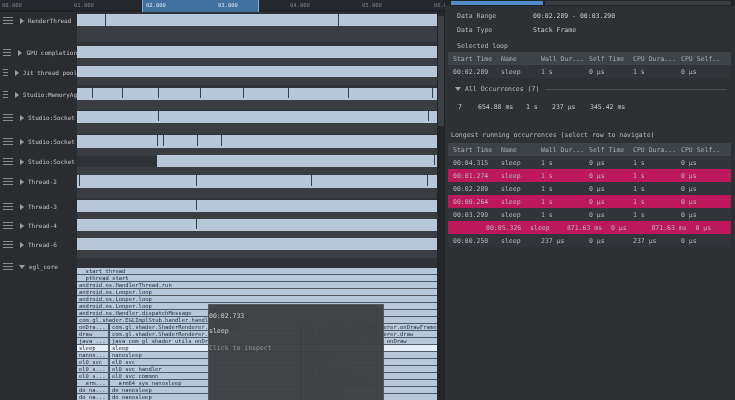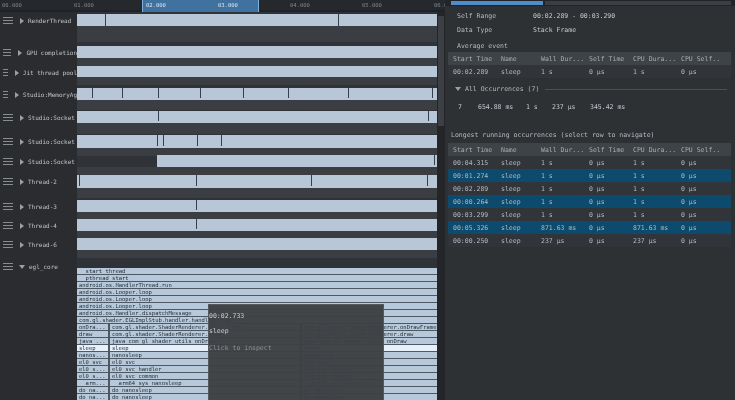--- a/index.html
+++ b/index.html
@@ -44,21 +44,21 @@
   #ptabs{position:absolute;left:0;top:0;width:290px;height:6px;background:#222528}
   #tab-active{position:absolute;left:6px;top:1px;width:92px;height:4px}
   #tab-rest{position:absolute;left:100px;top:1px;width:186px;height:4px;background:#3b3f43}
   .kv{position:absolute;left:12px;white-space:nowrap;color:#b6bbc0}
   .kvval{position:absolute;left:88px;white-space:nowrap;color:#c6cacf}
   .sect{position:absolute;left:12px;white-space:nowrap;color:#b6bbc0}
   .tbl{position:absolute;left:3px;width:283px}
   .trow{display:flex;height:13px;align-items:center}
   .trow.head{background:#3e4347;color:#a8adb2}
   .trow.r0{background:#31353a}
-  .trow.r1{background:#0c4a6e}
+  .trow.r1{background:#be185d}
   .tcell{padding-left:5px;overflow:hidden;white-space:nowrap;color:#b4b9bd}
   .trow.head .tcell{color:#a8adb2}
   #occ{position:absolute;left:10px;top:85px;width:272px;display:flex;align-items:center;color:#b6bbc0;white-space:nowrap}
   #occ .rule{flex:1;height:1px;background:#4a4f54;margin-left:6px}
   #occ .tri{width:0;height:0;border-top:4px solid #9aa0a6;border-left:3px solid transparent;border-right:3px solid transparent;margin-right:4px}
   #stats{position:absolute;left:13px;top:103px}
   .srow{display:flex}
   .scell{white-space:nowrap;overflow:visible}
   .srow.vals .scell{color:#c6cacf}
   .srow.labs .scell{color:#989da3;margin-top:4px}
@@ -280,26 +280,26 @@
     <div class="tline dim">Click to inspect</div>
 
   </div>
 
   <div id="panel">
     <div id="ptabs">
       <div id="tab-active" style="background: rgb(79, 140, 201);"></div>
       <div id="tab-rest"></div>
     </div>
 
-    <div class="kv" style="top:12px">Self Range</div>
+    <div class="kv" style="top:12px">Data Range</div>
     <div class="kvval" style="top:12px">00:02.289 - 00:03.290</div>
     <div class="kv" style="top:26px">Data Type</div>
     <div class="kvval" style="top:26px">Stack Frame</div>
 
-    <div class="sect" style="top:42px">Average event</div>
+    <div class="sect" style="top:42px">Selected loop</div>
     <div class="tbl" style="top:52px" id="tbl-selected">
         <div class="trow head">
           <div class="tcell" style="width: 48px;">Start Time</div>
           <div class="tcell" style="width: 40px;">Name</div>
           <div class="tcell" style="width: 48px;">Wall Dur...</div>
           <div class="tcell" style="width: 44px;">Self Time</div>
           <div class="tcell" style="width: 48px;">CPU Dura...</div>
           <div class="tcell" style="width: 44px;">CPU Self...</div>
         </div>
         <div class="trow r0">
@@ -372,21 +372,21 @@
         </div>
         <div class="trow r0">
           <div class="tcell" style="width: 48px;">00:03.299</div>
           <div class="tcell" style="width: 40px;">sleep</div>
           <div class="tcell" style="width: 48px;">1 s</div>
           <div class="tcell" style="width: 44px;">0 µs</div>
           <div class="tcell" style="width: 48px;">1 s</div>
           <div class="tcell" style="width: 44px;">0 µs</div>
         </div>
         <div class="trow r1">
-          <div class="tcell" style="width: 48px;">00:05.326</div>
+          <div class="tcell" style="width: 48px; margin-left: 33px;">00:05.326</div>
           <div class="tcell" style="width: 40px;">sleep</div>
           <div class="tcell" style="width: 48px;">871.63 ms</div>
           <div class="tcell" style="width: 44px;">0 µs</div>
           <div class="tcell" style="width: 48px;">871.63 ms</div>
           <div class="tcell" style="width: 44px;">0 µs</div>
         </div>
         <div class="trow r0">
           <div class="tcell" style="width: 48px;">00:00.250</div>
           <div class="tcell" style="width: 40px;">sleep</div>
           <div class="tcell" style="width: 48px;">237 µs</div>

